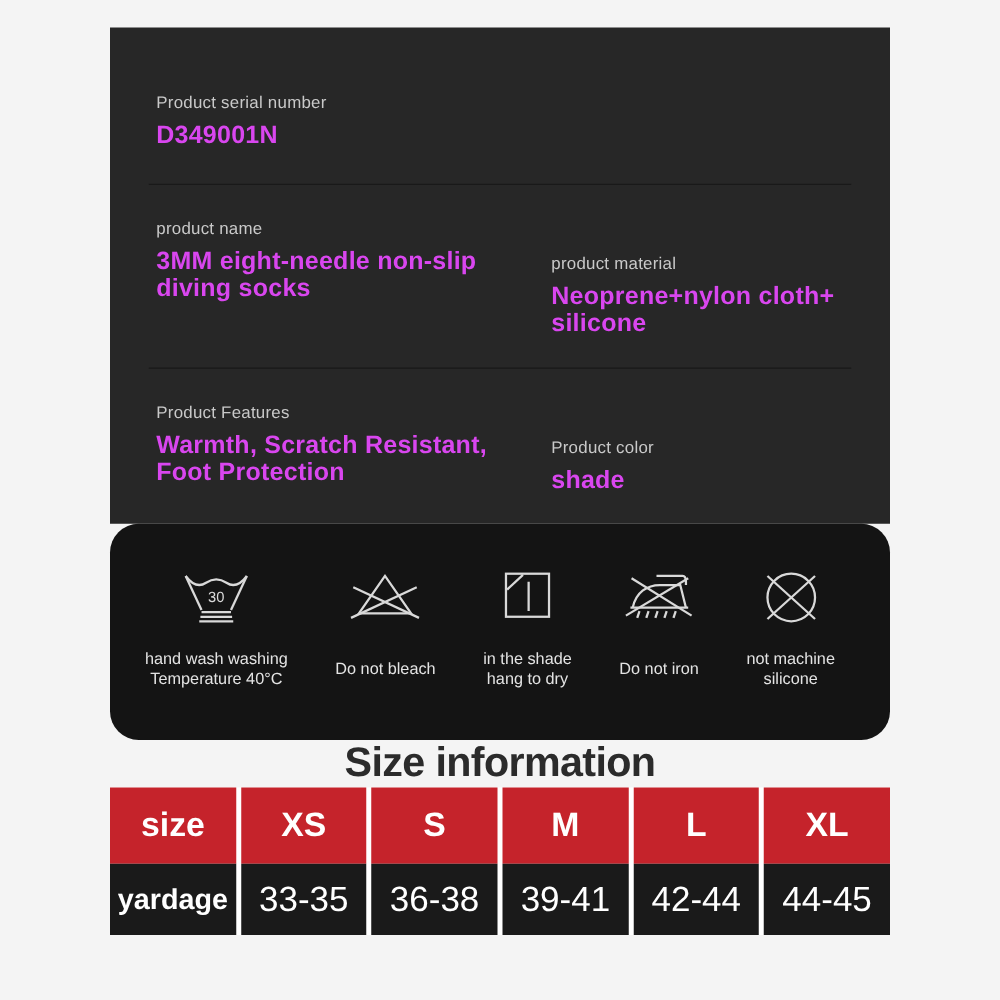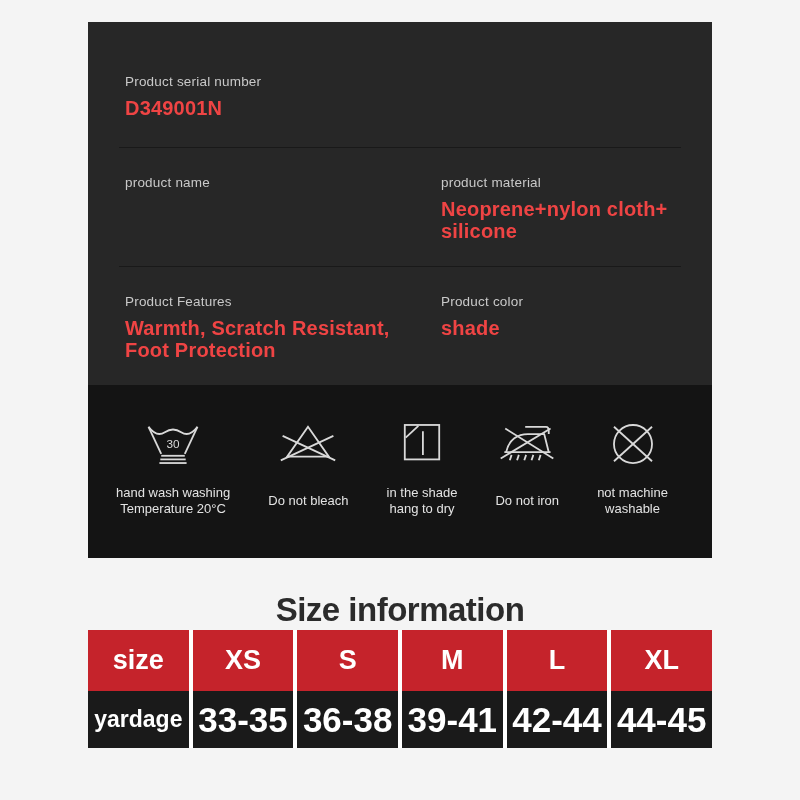--- a/index.html
+++ b/index.html
@@ -10,35 +10,36 @@
     background: #f4f4f4; overflow: hidden;
   }
   
   .panel { position: absolute; left: 88px; top: 22px; width: 624px; }
   .info { background: #272727; }
   .info-row { display: flex; padding-left: 37px; padding-right: 20px; }
   .row-serial { padding-top: 52px; padding-bottom: 28px; }
   .row-mid    { padding-top: 27px; padding-bottom: 24px; gap: 16px; }
   .field { display: block; }
   .field-left  { width: 300px; flex: 0 0 300px; }
-  .field-right { flex: 1; }
+  .field-right { flex: 1; margin-top: 28px; }
   .f-label {
     font-size: 13.5px; color: #c9c9c9; letter-spacing: 0.2px;
     margin-bottom: 8px; font-weight: normal;
   }
   .f-value {
-    font-size: 20px; font-weight: bold; color: #ef4444;
+    font-size: 20px; font-weight: bold; color: #d946ef;
     line-height: 22px; white-space: pre-line; letter-spacing: 0.2px;
   }
   .divider { height: 1px; background: #191919; margin: 0 31px; }
   
   .care {
     background: #141414; height: 173px;
     display: flex; justify-content: space-between; align-items: flex-start;
     padding: 29px 44px 0 28px;
+    border-radius: 23px;
   }
   .care-item { display: flex; flex-direction: column; align-items: center; }
   .care-icon { height: 60px; display: flex; align-items: center; justify-content: center; }
   .care-icon svg { width: 58px; height: 58px; stroke: #d9d9d9; stroke-width: 2; fill: none; }
   .care-icon svg text { stroke: none; fill: #d9d9d9; font-family: "Liberation Sans", sans-serif; }
   .care-label {
     margin-top: 9px; min-height: 36px;
     display: flex; align-items: center; justify-content: center;
     font-size: 13px; line-height: 16px; color: #e3e3e3;
     text-align: center; white-space: pre-line;
@@ -49,21 +50,21 @@
     text-align: center; font-size: 33px; font-weight: bold;
     color: #2b2b2b; letter-spacing: -0.5px;
   }
   .size-table {
     position: absolute; left: 88px; top: 630px; width: 624px;
     display: grid; grid-template-columns: repeat(6, 1fr);
     column-gap: 4px; background: #ffffff;
   }
   .cell { display: flex; align-items: center; justify-content: center; color: #ffffff; }
   .cell-head { height: 61px; background: #c5232b; font-size: 27px; font-weight: bold; }
-  .cell-body { height: 57px; background: #1a1a1a; font-size: 35px; font-weight: bold; }
+  .cell-body { height: 57px; background: #1a1a1a; font-size: 28px; font-weight: normal; }
   .cell-body.rowlabel { font-size: 23px; font-weight: bold; }
 </style>
 </head>
 <body>
 
 <div class="stage">
 
   <div class="panel">
     <div class="info">
 
@@ -72,20 +73,22 @@
           <div class="f-label">Product serial number</div>
           <div class="f-value">D349001N</div>
         </div>
       </div>
 
       <div class="divider"></div>
 
       <div class="info-row row-mid">
         <div class="field field-left">
           <div class="f-label">product name</div>
+          <div class="f-value">3MM eight-needle non-slip
+diving socks</div>
         </div>
         <div class="field field-right">
           <div class="f-label">product material</div>
           <div class="f-value">Neoprene+nylon cloth+
 silicone</div>
         </div>
       </div>
 
       <div class="divider"></div>
 
@@ -110,21 +113,21 @@
             <path d="M5 13 L19 43"></path>
             <path d="M59 13 L45 43"></path>
             <path d="M5 13 Q14 25 23 19 Q32 13 41 19 Q50 25 59 13"></path>
             <text x="32" y="36" font-size="13" text-anchor="middle">30</text>
             <path d="M19 45 L45 45"></path>
             <path d="M18 49 L46 49"></path>
             <path d="M17 53 L47 53"></path>
           </svg>
         </div>
         <div class="care-label">hand wash washing
-Temperature 20°C</div>
+Temperature 40°C</div>
       </div>
 
       <div class="care-item">
         <div class="care-icon">
           <svg viewBox="0 0 64 64">
             <path d="M32 13 L9 46 L55 46 Z"></path>
             <path d="M2 50 L60 23"></path>
             <path d="M4 23 L62 50"></path>
           </svg>
         </div>
@@ -163,21 +166,21 @@
 
       <div class="care-item">
         <div class="care-icon">
           <svg viewBox="0 0 64 64">
             <circle cx="32" cy="32" r="21"></circle>
             <path d="M11 13 L53 51"></path>
             <path d="M53 13 L11 51"></path>
           </svg>
         </div>
         <div class="care-label">not machine
-washable</div>
+silicone</div>
       </div>
 
     </div>
   </div>
 
   <div class="size-title">Size information</div>
 
   <div class="size-table">
     <div class="cell cell-head">size</div>
     <div class="cell cell-head">XS</div>

